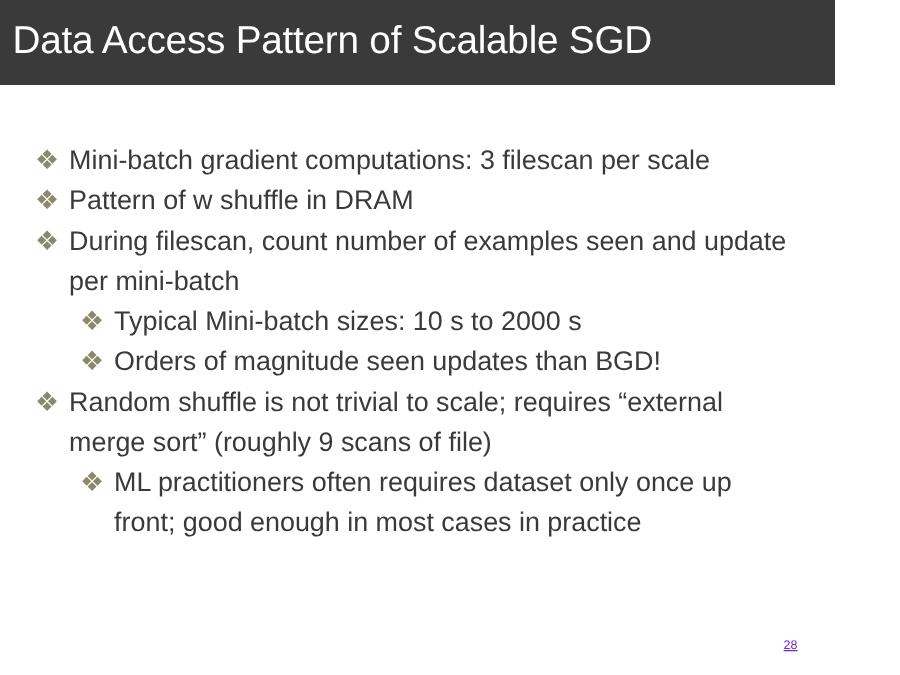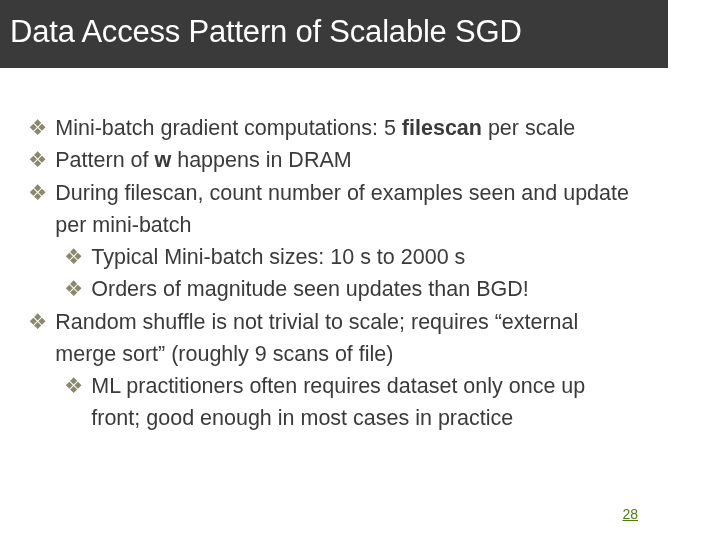--- a/index.html
+++ b/index.html
@@ -6,40 +6,40 @@
   html, body { width: 720px; height: 540px; font-family: Arial, Helvetica, sans-serif; background: #fff; overflow: hidden; }
   .slide { width: 668px; height: 540px; position: relative; }
   .title-bar { background: #3a3a3a; width: 100%; padding: 14px 10px 18px 10px; }
   .title-bar h1 { color: #fff; font-size: 31px; font-weight: 400; letter-spacing: -0.2px; }
   .content { padding: 44px 28px 0 28px; }
   .content ul { list-style: none; }
   .content li { color: #3a3a3a; font-size: 21.5px; line-height: 1.5; display: flex; }
   .content li .bullet { color: #8a8a6a; margin-right: 8px; flex-shrink: 0; }
   .content li .text { flex: 1; }
   .content ul.sub { padding-left: 36px; }
-  .bold { font-weight: 700; }
+  .bold { font-weight: 400; }
   .italic { }
-  .pagenum { position: absolute; right: 30px; bottom: 18px; color: #4d7c0f; font-size: 14px; text-decoration: underline; }
+  .pagenum { position: absolute; right: 30px; bottom: 18px; color: #6d28d9; font-size: 10px; text-decoration: underline; }
 </style>
 </head>
 <body>
 
 <div class="slide">
   <div class="title-bar">
     <h1>Data Access Pattern of Scalable SGD</h1>
   </div>
   <div class="content">
     <ul id="bullet-root">
         <li>
           <span class="bullet">❖</span>
-          <span class="text"><span> Mini-batch gradient computations: 5 </span><span class="bold">filescan</span><span> per scale</span></span>
+          <span class="text"><span> Mini-batch gradient computations: 3 </span><span class="bold">filescan</span><span> per scale</span></span>
         </li>
         <li>
           <span class="bullet">❖</span>
-          <span class="text"><span>Pattern of </span><span class="bold">w</span><span> happens in DRAM</span></span>
+          <span class="text"><span>Pattern of </span><span class="bold">w</span><span> shuffle in DRAM</span></span>
         </li>
         <li>
           <span class="bullet">❖</span>
           <span class="text"><span>During filescan, count number of examples seen and update per mini-batch</span></span>
         </li>
         <ul class="sub">
           <li>
             <span class="bullet">❖</span>
             <span class="text"><span>Typical Mini-batch sizes: 10 s to 2000 s</span></span>
           </li>

